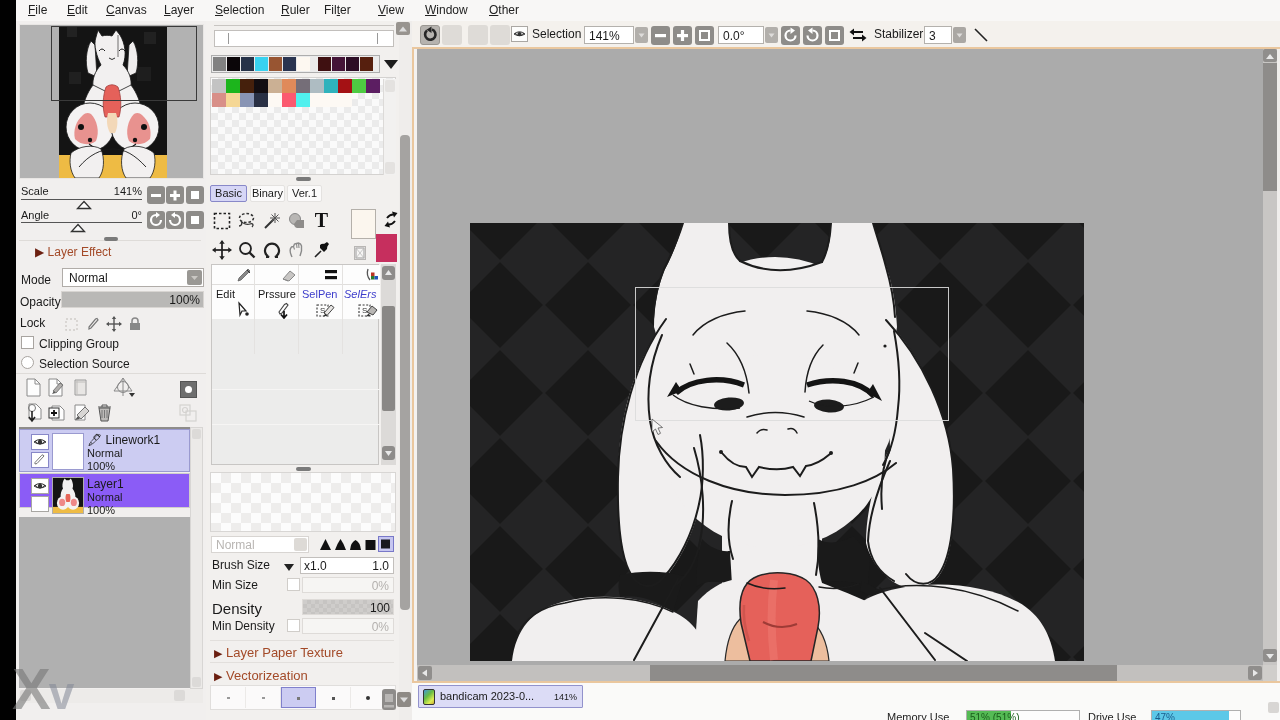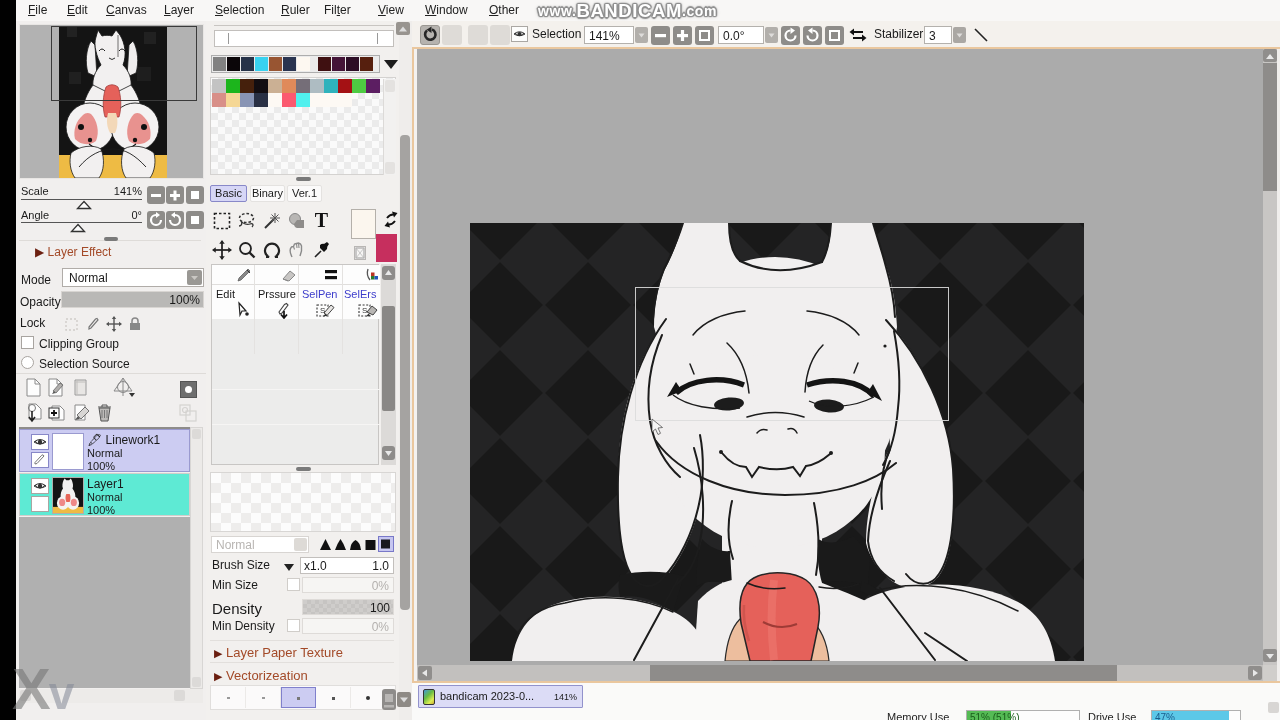--- a/index.html
+++ b/index.html
@@ -24,25 +24,20 @@
     <span class="abs" style="left:90px;top:3px;"><u>C</u>anvas</span>
     <span class="abs" style="left:148px;top:3px;"><u>L</u>ayer</span>
     <span class="abs" style="left:199px;top:3px;"><u>S</u>election</span>
     <span class="abs" style="left:265px;top:3px;"><u>R</u>uler</span>
     <span class="abs" style="left:308px;top:3px;">Fil<u>t</u>er</span>
     <span class="abs" style="left:362px;top:3px;"><u>V</u>iew</span>
     <span class="abs" style="left:409px;top:3px;"><u>W</u>indow</span>
     <span class="abs" style="left:473px;top:3px;"><u>O</u>ther</span>
   </div>
 
-  <div class="abs" id="bandicam-logo" style="left:538px;top:0px;width:210px;height:24px;white-space:nowrap;color:#ffffff;
-      text-shadow:-1.5px 0 1px #8e8e8e,1.5px 0 1px #8e8e8e,0 -1.5px 1px #8e8e8e,0 1.5px 1px #8e8e8e,-1px -1px 1px #969696,1px 1px 1px #969696,-1px 1px 1px #969696,1px -1px 1px #969696,0 0 4px #aaa;
-      font-weight:bold;letter-spacing:0.6px;">
-      <span style="font-size:14px;vertical-align:1.5px;">www.</span><span style="font-size:18.5px;">BANDICAM</span><span style="font-size:14px;vertical-align:1.5px;">.com</span>
-  </div>
 
   <div class="abs" id="leftpanel" style="left:16px;top:21px;width:190px;height:699px;background:#f1efee;font-size:11px;">
 
     <div class="abs" style="left:3px;top:3px;width:185px;height:155px;background:#b2b2b2;border:1px solid #e8e6e4;">
       <svg class="abs" style="left:39px;top:2px;" width="108" height="151" viewBox="0 0 108 151">
         <rect x="0" y="0" width="108" height="151" fill="#141414"></rect>
         <rect x="8" y="0" width="10" height="10" fill="#222"></rect>
           <rect x="28" y="18" width="12" height="12" fill="#1f1f1f"></rect>
         <rect x="85" y="5" width="12" height="12" fill="#212121"></rect>
           <rect x="78" y="40" width="14" height="14" fill="#1e1e1e"></rect>
@@ -225,21 +220,21 @@
             <path d="M3,6 Q8,12 13,6" fill="none" stroke="#333" stroke-width="1"></path>
           </svg></div>
       <div class="abs" style="left:11px;top:22px;width:18px;height:16px;background:#fff;border:1px solid #8888c8;"><svg width="16" height="14" viewBox="0 0 16 14">
             <path d="M3,11 L5,10.5 L12,3 L11,1.8 L9.7,2.3 L3,9.5 Z" fill="none" stroke="#777" stroke-width="1"></path>
           </svg></div>
       <div class="abs" style="left:32px;top:3px;width:32px;height:37px;background:#fff;border:1px solid #9a9ad0;"></div>
       <span class="abs" style="left:67px;top:3px;font-size:12px;">🖋 Linework1</span>
       <span class="abs" style="left:67px;top:17px;font-size:11px;">Normal</span>
       <span class="abs" style="left:67px;top:30px;font-size:11px;">100%</span>
     </div>
-    <div class="abs" style="left:3px;top:452px;width:171px;height:43px;background:#5eead4;border:1px solid #d0cecb;">
+    <div class="abs" style="left:3px;top:452px;width:171px;height:35px;background:#8b5cf6;border:1px solid #d0cecb;">
       <div class="abs" style="left:11px;top:4px;width:18px;height:16px;background:#fff;border:1px solid #a8a6a2;"><svg width="16" height="14" viewBox="0 0 16 14">
             <path d="M2,7 Q8,2 14,7 Q8,11 2,7 Z" fill="none" stroke="#333" stroke-width="1"></path>
             <circle cx="8" cy="7" r="2.2" fill="#333"></circle>
             <path d="M3,6 Q8,12 13,6" fill="none" stroke="#333" stroke-width="1"></path>
           </svg></div>
       <div class="abs" style="left:11px;top:22px;width:18px;height:16px;background:#fff;border:1px solid #a8a6a2;"></div>
       <div class="abs" style="left:32px;top:3px;width:32px;height:37px;border:1px solid #b0aeac;overflow:hidden;">
         <svg width="30" height="35" viewBox="0 0 108 126">
             <rect width="108" height="108" fill="#141414"></rect>
             <rect y="104" width="108" height="22" fill="#eebb44"></rect>
@@ -412,21 +407,21 @@
             <path d="M8,2 Q6,8 10,13" fill="none" stroke="#555" stroke-width="1.3"></path>
             <rect x="11" y="9" width="3.5" height="3.5" fill="#2a7a2a"></rect>
             <rect x="14.5" y="9" width="3.5" height="3.5" fill="#2255bb"></rect>
             <rect x="11" y="5.5" width="3.5" height="3.5" fill="#bb3322"></rect>
           </svg>
       </div>
       <div class="abs" style="left:0;top:19px;width:168px;height:35px;background:#fdfdfd;border-top:1px solid #e0dedc;">
         <span class="abs" style="left:4px;top:3px;">Edit</span>
         <span class="abs" style="left:46px;top:3px;">Prssure</span>
         <span class="abs" style="left:90px;top:3px;color:#3d3dcb;">SelPen</span>
-        <span class="abs" style="left:132px;top:3px;color:#3d3dcb;">SelErs</span>
+        <span class="abs" style="left:132px;top:3px;color:#3d3dcb;font-style:italic;">SelErs</span>
         <svg class="abs" style="left:22px;top:16px;" width="18" height="18" viewBox="0 0 18 18">
             <path d="M5,2 L12,10 L8,10 L6,14 Z" fill="none" stroke="#222" stroke-width="1.2"></path>
             <circle cx="13" cy="13" r="1.8" fill="#222"></circle>
           </svg>
         <svg class="abs" style="left:64px;top:16px;" width="18" height="18" viewBox="0 0 18 18">
             <path d="M4,13 L6,12 12,4 10.5,2.5 8.5,3.5 3,11 Z" fill="none" stroke="#444" stroke-width="1.1"></path>
             <path d="M8,10 V16 M5,13.5 L8,17 L11,13.5" stroke="#111" stroke-width="1.7" fill="none"></path>
           </svg>
         <svg class="abs" style="left:104px;top:16px;" width="22" height="18" viewBox="0 0 22 18">
             <rect x="1" y="4" width="11" height="11" fill="none" stroke="#333" stroke-width="1.1" stroke-dasharray="2,1.6"></rect>

